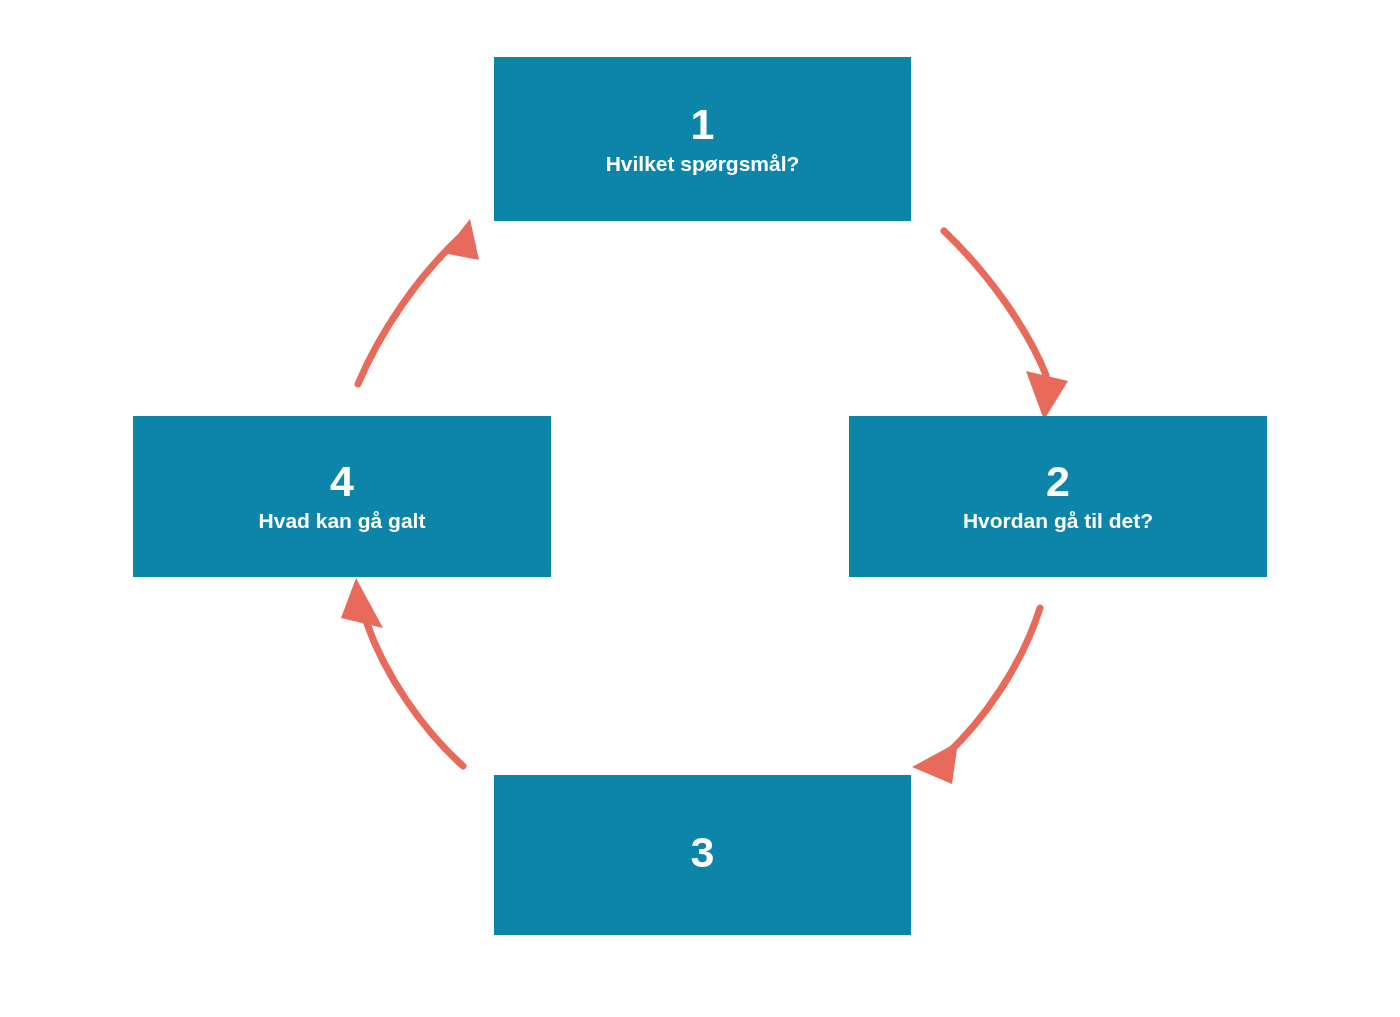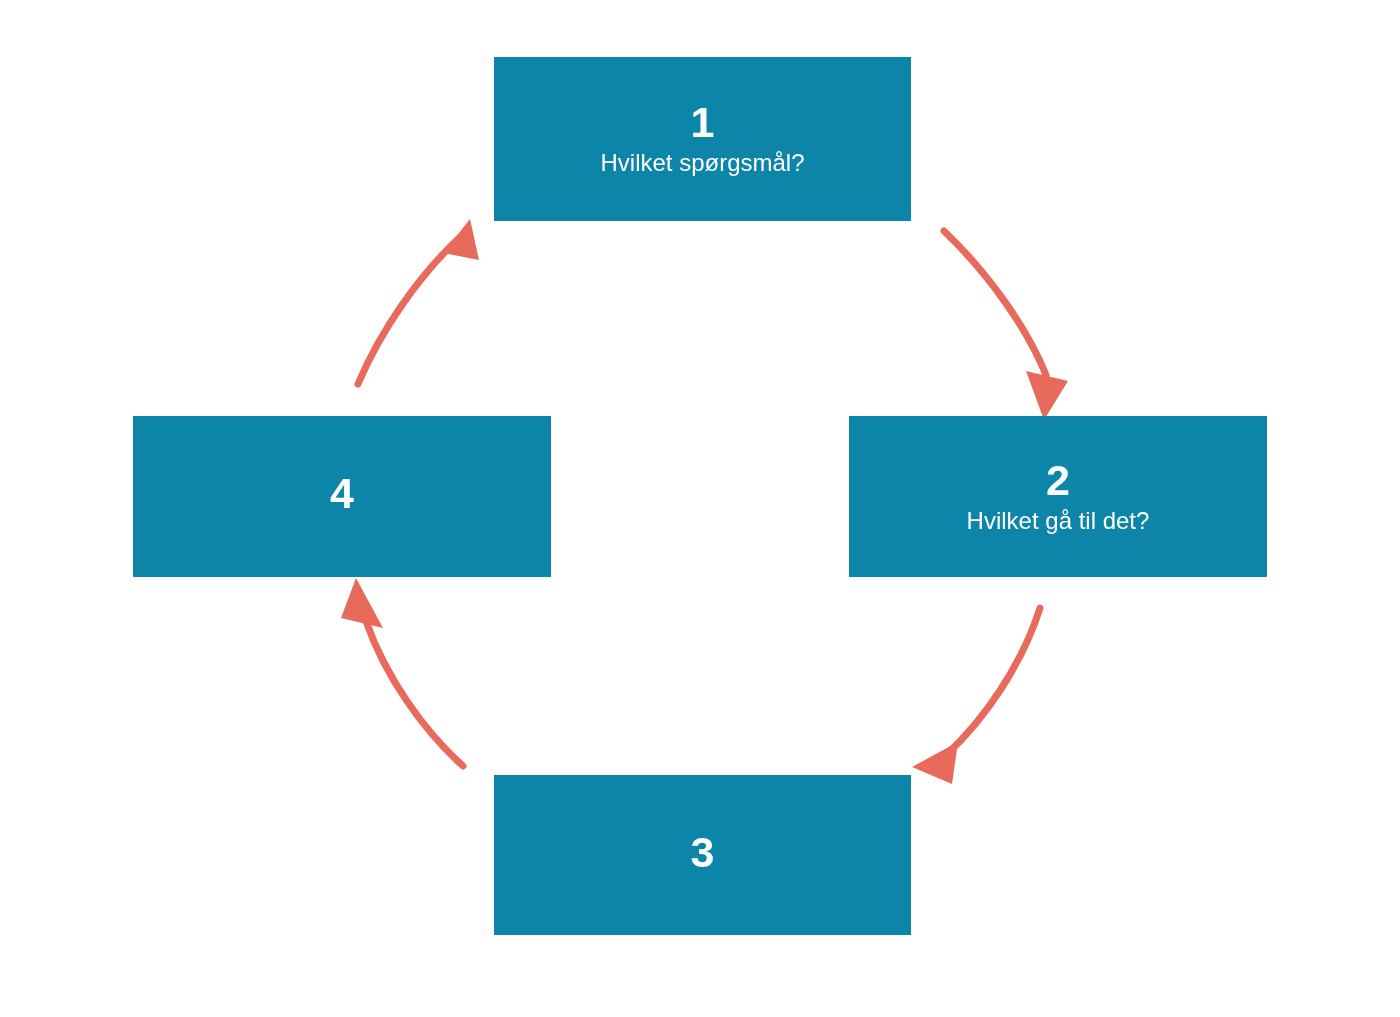--- a/index.html
+++ b/index.html
@@ -38,22 +38,22 @@
     color: #ffffff;
   }
   .node-number {
     font-size: 43px;
     font-weight: bold;
     line-height: 1.0;
     letter-spacing: 0px;
     margin-bottom: 6px;
   }
   .node-label {
-    font-size: 24px;
-    font-weight: normal;
+    font-size: 21px;
+    font-weight: bold;
     line-height: 1.1;
     white-space: nowrap;
   }
   
   #node-1 { left: 494px; top: 57px;  width: 417px; height: 164px; }
   #node-2 { left: 849px; top: 416px; width: 418px; height: 161px; }
   #node-3 { left: 494px; top: 775px; width: 417px; height: 160px; }
   #node-4 { left: 133px; top: 416px; width: 418px; height: 161px; }
 </style>
 </head>
@@ -84,24 +84,25 @@
     </g>
   </svg>
 
   <div class="node-box" id="node-1" style="background: rgb(12, 133, 169); color: rgb(255, 255, 255);">
     <div class="node-number">1</div>
     <div class="node-label">Hvilket spørgsmål?</div>
   </div>
 
   <div class="node-box" id="node-2" style="background: rgb(12, 133, 169); color: rgb(255, 255, 255);">
     <div class="node-number">2</div>
-    <div class="node-label">Hvilket gå til det?</div>
+    <div class="node-label">Hvordan gå til det?</div>
   </div>
 
   <div class="node-box" id="node-3" style="background: rgb(12, 133, 169); color: rgb(255, 255, 255);">
     <div class="node-number">3</div>
   </div>
 
   <div class="node-box" id="node-4" style="background: rgb(12, 133, 169); color: rgb(255, 255, 255);">
     <div class="node-number">4</div>
+    <div class="node-label">Hvad kan gå galt</div>
   </div>
 
 </div>
 
 </body></html>

